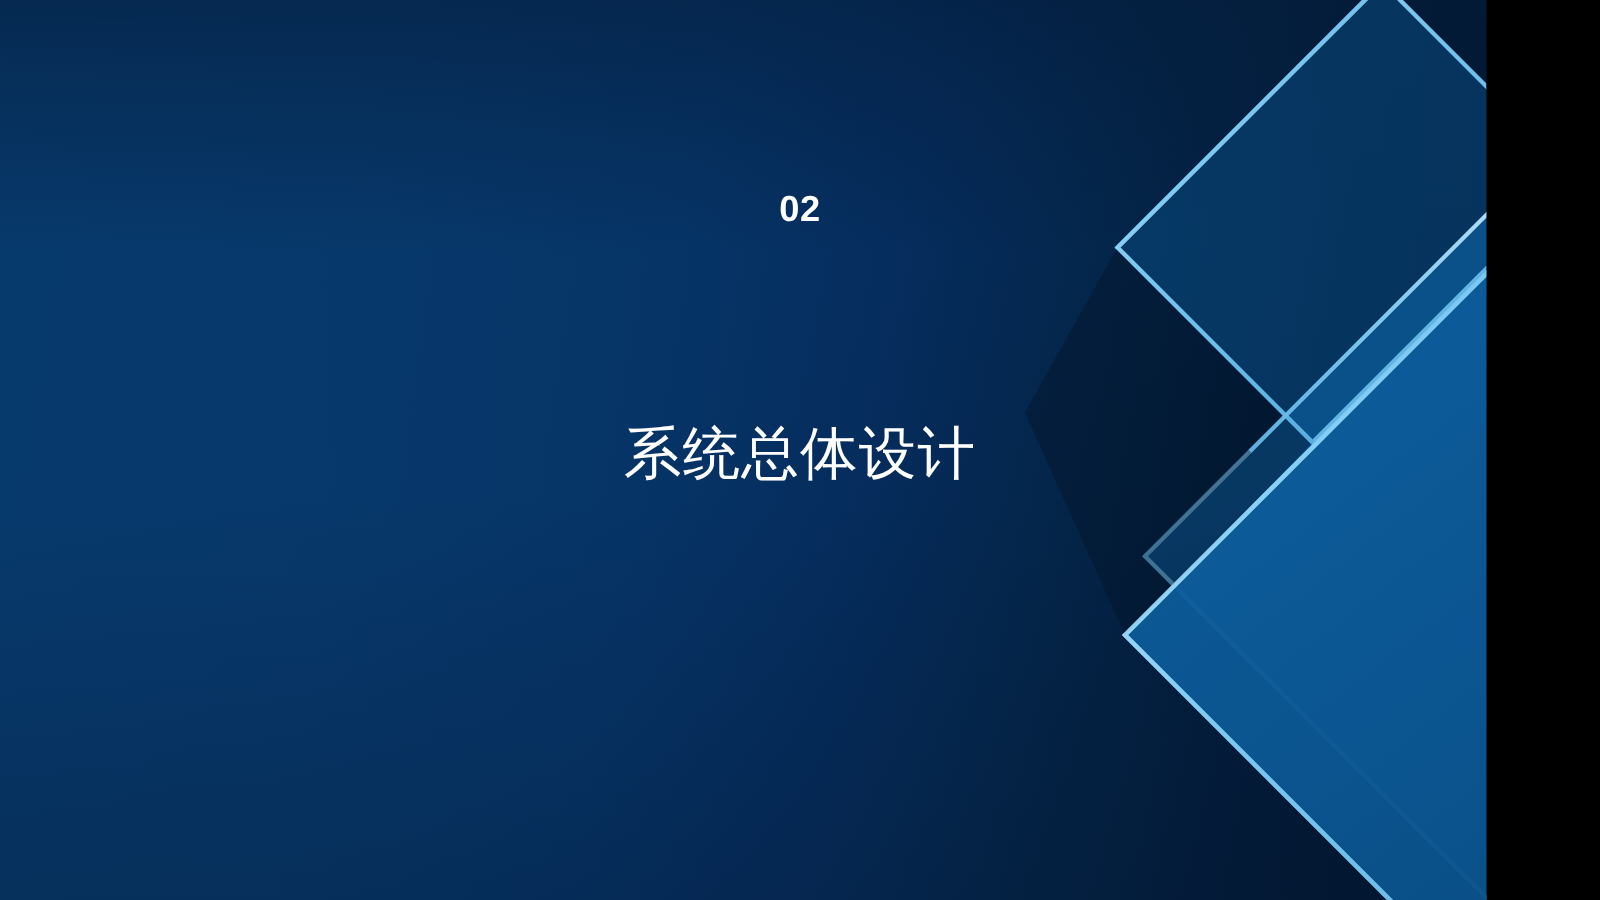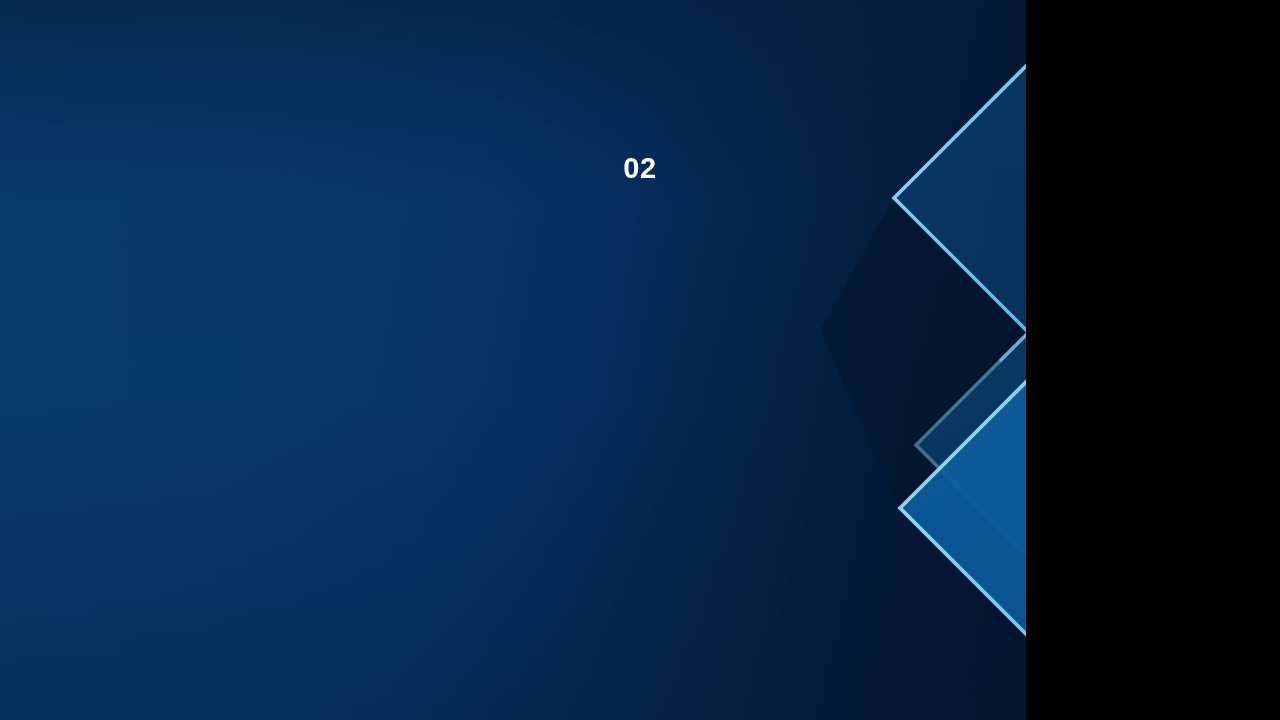--- a/index.html
+++ b/index.html
@@ -5,21 +5,21 @@
 <style>
   html, body {
     margin: 0;
     padding: 0;
     background: #000;
   }
   * { box-sizing: border-box; }
 
   .slide {
     position: relative;
-    width: 1026px;
+    width: 1189px;
     height: 720px;
     overflow: hidden;
     font-family: "Liberation Sans", "DejaVu Sans", sans-serif;
     background: #06376a;
     user-select: none;
   }
 
   
   .bg-base {
     position: absolute;
@@ -177,17 +177,18 @@
         <polyline points="1238,123 1566,451" fill="none" stroke="url(#strokeGlow2)" stroke-width="3.2" opacity="0.9"></polyline>
         <polyline points="1238,123 1000,361" fill="none" stroke="url(#strokeGlow2)" stroke-width="3.2" opacity="0.9"></polyline>
       </g>
     </svg>
   </div>
 
   <div class="content">
 
     <div class="section-number">02</div>
 
+    <div class="section-title">系统总体设计</div>
 
 
   </div>
 
 </div>
 
 </body></html>

